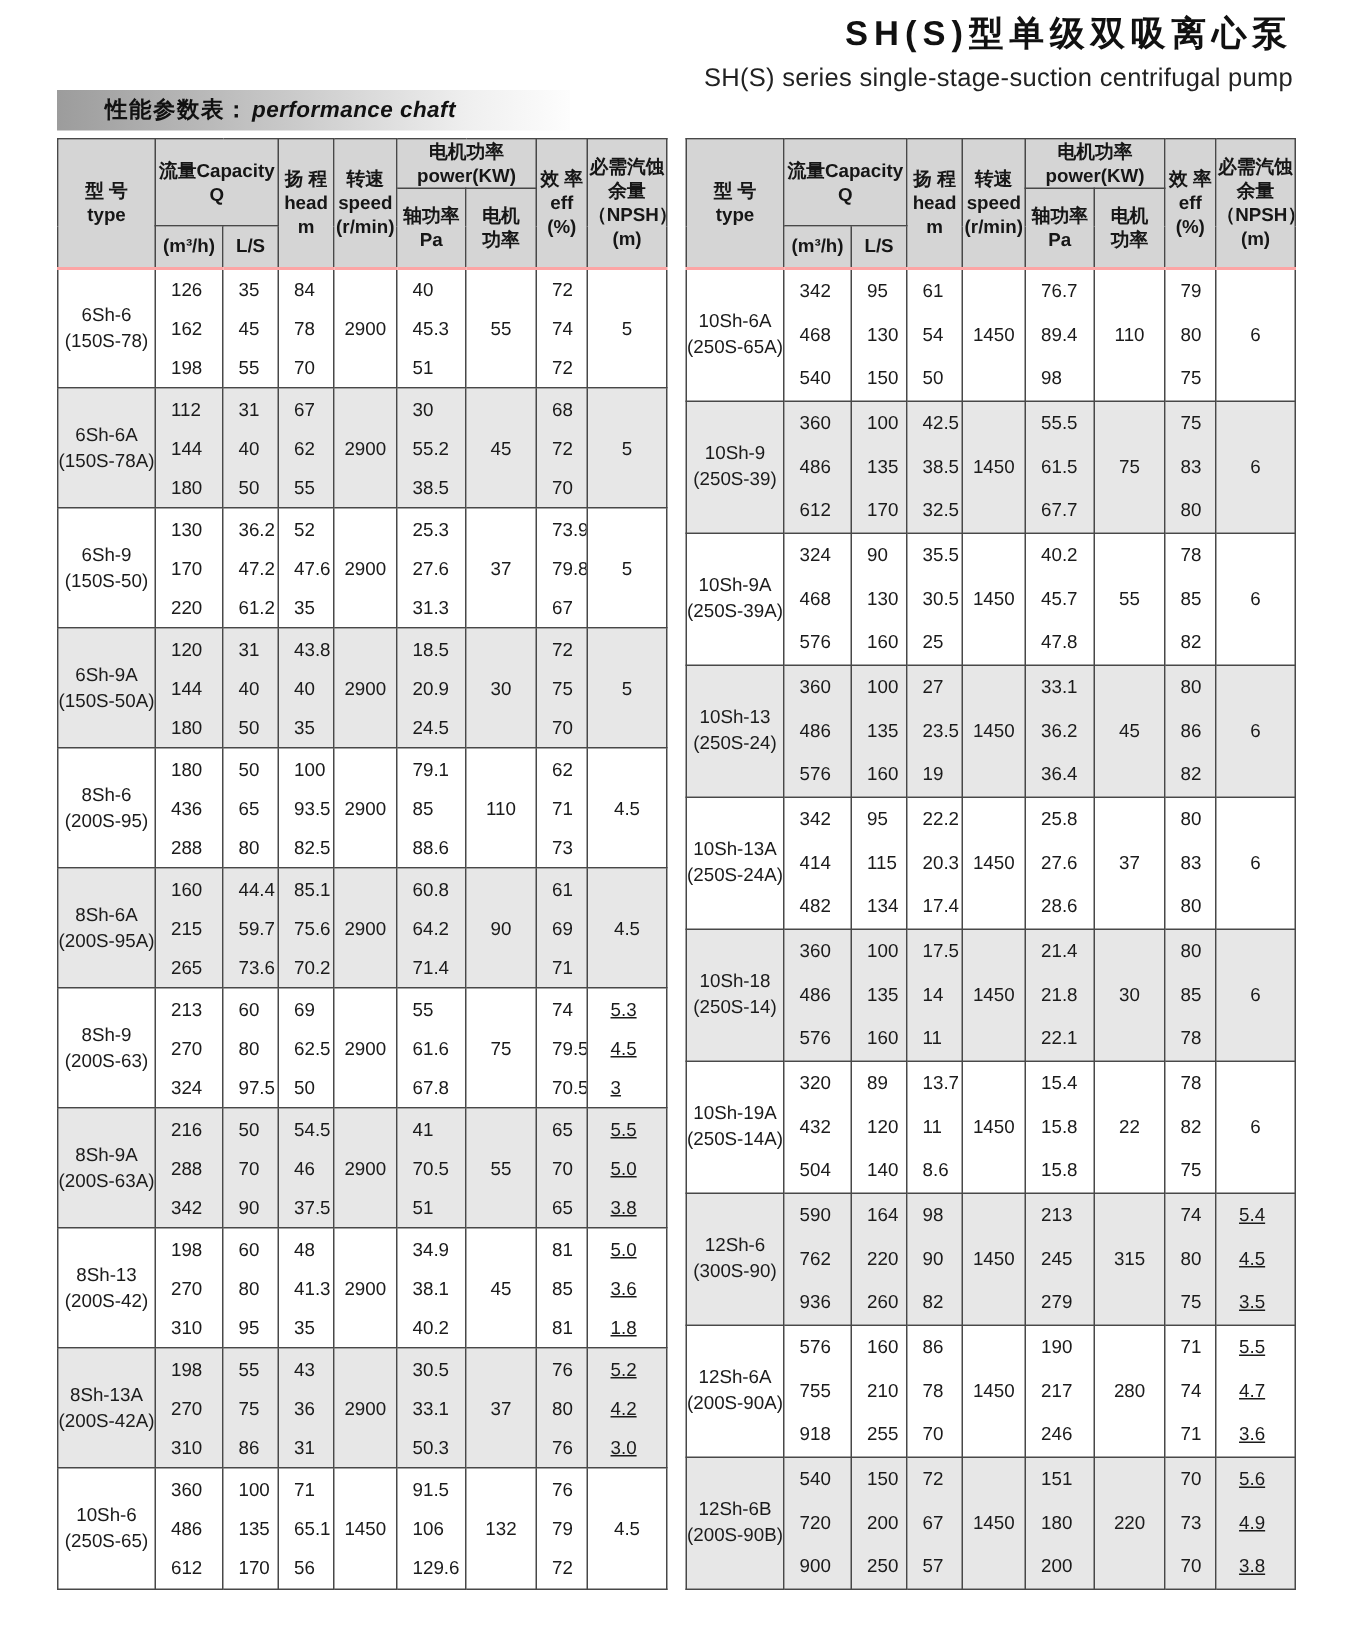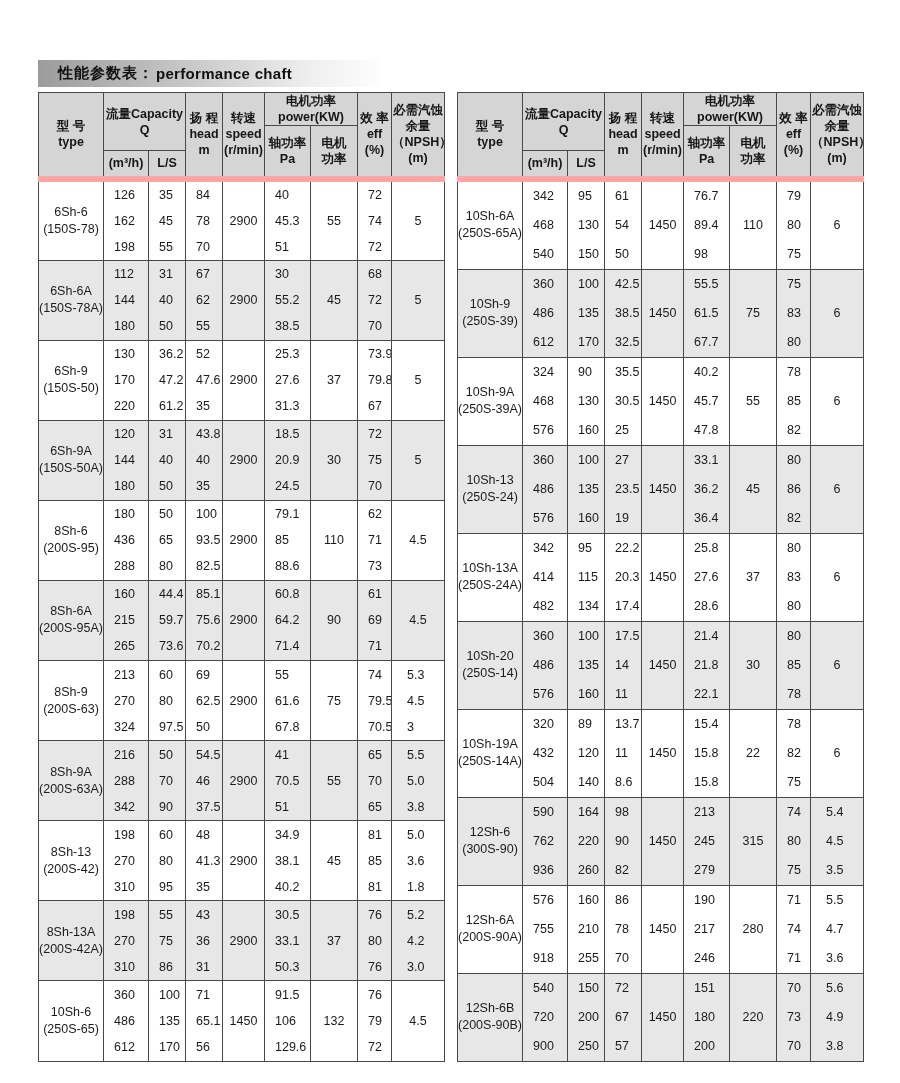--- a/index.html
+++ b/index.html
@@ -14,56 +14,60 @@
 
   
   .titles { position:absolute; top:7px; right:38px; text-align:right; }
   .title-cn { font-size:23px; font-weight:bold; letter-spacing:4px; color:#111; }
   .title-en { font-size:17px; margin-top:4px; color:#222; letter-spacing:0.2px; }
 
   
   .section-bar {
     position:absolute; left:38px; top:60px; width:342px; height:27px;
     background:linear-gradient(to right,#9c9c9c,#c9c9c9 45%,#efefef 80%,#fdfdfd);
-    display:flex; align-items:center; padding-left:20px; font-size:15px; color:#111;text-align:right;
+    display:flex; align-items:center; padding-left:32px; font-size:15px; color:#111;text-align:right;
   }
   .section-bar .cn { font-weight:bold; letter-spacing:1px; }
-  .section-bar .en { font-weight:bold; margin-left:2px; letter-spacing:0.3px; }
+  .section-bar .en { font-weight:bold; margin-left:2px; letter-spacing:0.3px;font-style:italic; }
 
   
   .tables { position:absolute; left:38px; top:92px; display:flex; gap:12px; }
   table { border-collapse:collapse; table-layout:fixed; width:406px; background:#fff; }
   th, td { border:1px solid #484848; padding:0; vertical-align:middle; overflow:hidden; }
   table { border:1px solid #3c3c3c; }
 
   thead th {
     background:#d5d5d5; font-size:12.5px; font-weight:bold;
     text-align:center; color:#161616; line-height:15px;
   }
   thead .hr1 { height:33px; } thead .hr2 { height:25px; } thead .hr3 { height:28px; }
   thead th div { line-height:16px; }
-  tbody tr:first-child td { border-top:6px solid #fca5a5; }
+  tbody tr:first-child td { border-top:2px solid #fca5a5; }
 
   .t-left tbody tr { height:80px; }
   .t-right tbody tr { height:88px; }
   tbody tr:nth-child(even) td { background:#e7e7e7; }
   tbody td { font-size:12.5px; color:#1b1b1b; text-align:center; }
 
   td.model div { line-height:17px; text-align:center; }
   td.num { text-align:left; padding-left:10px; }
   .t-left td.num div { line-height:26px; }
   .t-right td.num div { line-height:29px; }
-  td.npsh { padding-left:15px; }
+  td.npsh { padding-left:15px;text-decoration:underline; }
   td.single { text-align:center; padding-left:0; }
 </style>
 </head>
 <body>
 
 <div class="page">
 
+  <div class="titles">
+    <div class="title-cn">SH(S)型单级双吸离心泵</div>
+    <div class="title-en">SH(S) series single-stage-suction centrifugal pump</div>
+  </div>
 
   <div class="section-bar">
     <span class="cn">性能参数表：</span>
     <span class="en">performance chaft</span>
   </div>
 
   <div class="tables">
     <table class="t-left" id="left-table">
         <colgroup>
   <col style="width:65px">
@@ -747,21 +751,21 @@
     <td class="single">37</td>
     <td class="num">
               <div class="stackline">80</div>
               <div class="stackline">83</div>
               <div class="stackline">80</div>
             </td>
     <td class="single">6</td>
   </tr>
           <tr>
     <td class="model">
-              <div>10Sh-20</div>
+              <div>10Sh-18</div>
               <div>(250S-14)</div>
             </td>
     <td class="num">
               <div class="stackline">360</div>
               <div class="stackline">486</div>
               <div class="stackline">576</div>
             </td>
     <td class="num">
               <div class="stackline">100</div>
               <div class="stackline">135</div>

